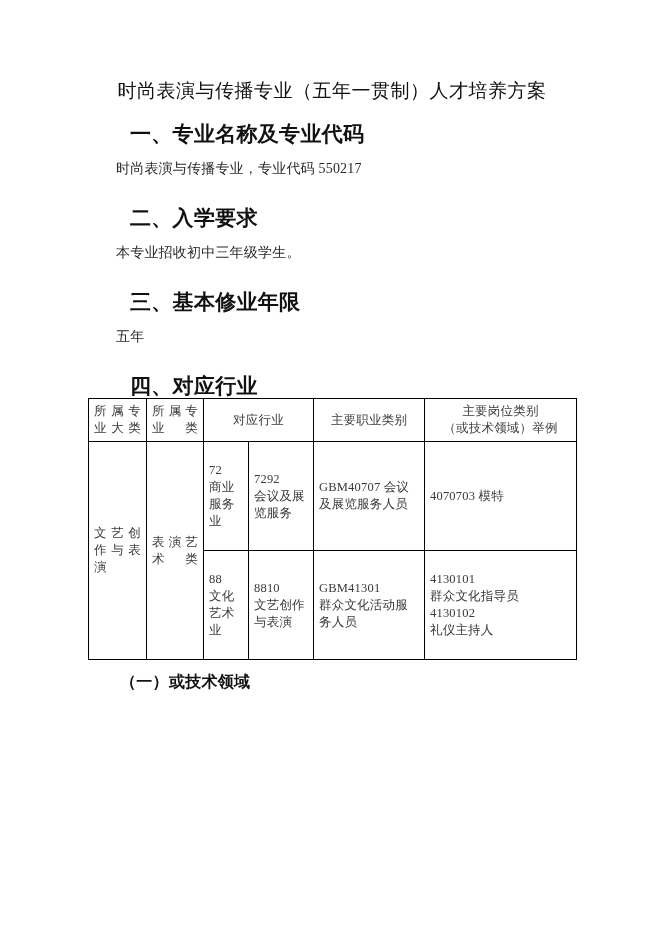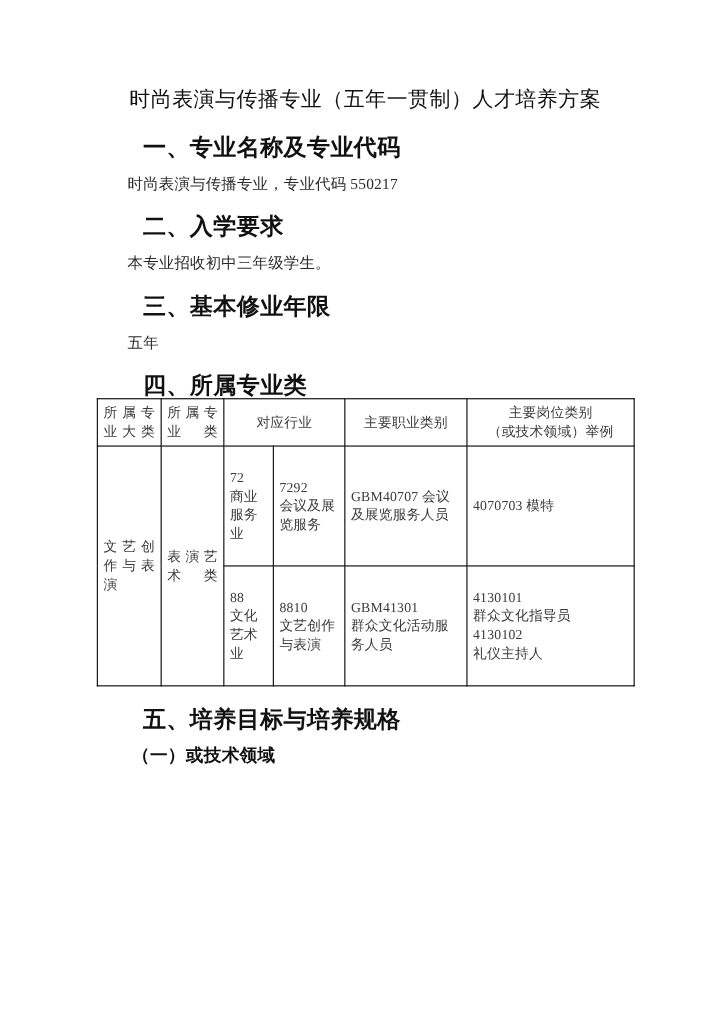--- a/index.html
+++ b/index.html
@@ -41,21 +41,21 @@
 
   .h-section {
     font-weight: bold;
     font-size: 21px;
     line-height: 24px;
     text-indent: 2em;
     margin-top: 18px;
     letter-spacing: 0.3px;
     color: #111;
   }
-  .h-section.tight { margin-top: 14px; }
+  .h-section.tight { margin-top: 26px; }
 
   .h-sub {
     font-weight: bold;
     font-size: 16px;
     line-height: 23px;
     text-indent: 2em;
     margin-top: 10px;
     letter-spacing: 0.3px;
     color: #111;
   }
@@ -134,21 +134,21 @@
 
     <div class="h-section">一、专业名称及专业代码</div>
     <div class="para">时尚表演与传播专业，专业代码 550217</div>
 
     <div class="h-section tight">二、入学要求</div>
     <div class="para">本专业招收初中三年级学生。</div>
 
     <div class="h-section tight">三、基本修业年限</div>
     <div class="para">五年</div>
 
-    <div class="h-section tight">四、所属专业类</div>
+    <div class="h-section tight">四、对应行业</div>
 
     <div class="tbl-wrap">
       <table class="job">
         <colgroup>
           <col style="width:58px">
           <col style="width:57px">
           <col style="width:45px">
           <col style="width:65px">
           <col style="width:111px">
           <col style="width:152px">
@@ -207,17 +207,16 @@
               <span class="cellline">4130101</span>
               <span class="cellline">群众文化指导员</span>
               <span class="cellline">4130102</span>
               <span class="cellline">礼仪主持人</span>
             </td>
           </tr>
         </tbody>
       </table>
     </div>
 
-    <div class="h-section">五、培养目标与培养规格</div>
     <div class="h-sub">（一）或技术领域</div>
 
   </div>
 </div>
 
 </body></html>

